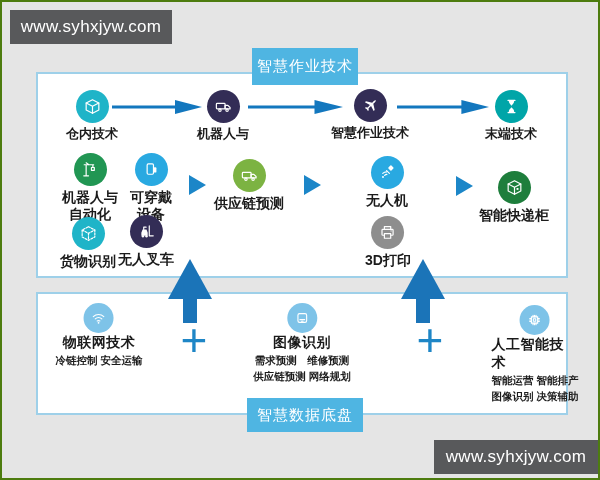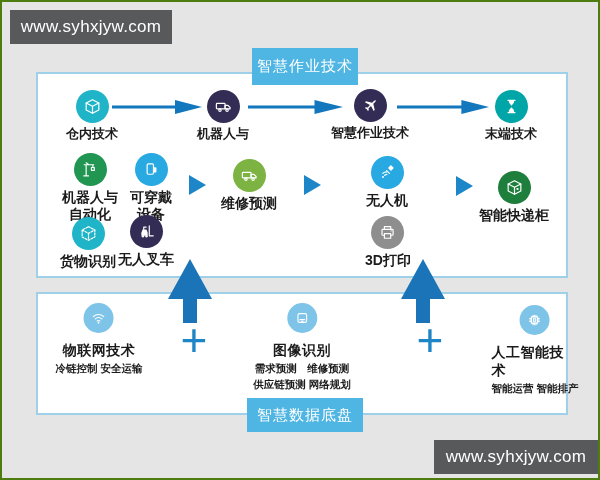--- a/index.html
+++ b/index.html
@@ -47,21 +47,21 @@
   #sa1{left:187px;top:173px;} #sa2{left:302px;top:173px;} #sa3{left:454px;top:174px;}
 
   .bigarrow-head{position:absolute;width:0;height:0;border-left:22px solid transparent;
                  border-right:22px solid transparent;border-bottom:40px solid #1b74b8;z-index:7;}
   .bigarrow-stem{position:absolute;width:14px;height:26px;background:#1b74b8;z-index:7;}
   #ba1-head{left:166px;top:257px;} #ba1-stem{left:181px;top:295px;}
   #ba2-head{left:399px;top:257px;} #ba2-stem{left:414px;top:295px;}
 
   .group{position:absolute;transform:translateX(-50%);display:flex;flex-direction:column;
          align-items:center;z-index:3;}
-  .gtitle{margin-top:9px;font-size:14px;font-weight:bold;color:#1b1b1b;letter-spacing:.5px;}
+  .gtitle{margin-top:1px;font-size:14px;font-weight:bold;color:#1b1b1b;letter-spacing:.5px;}
   .gline{font-size:10.5px;font-weight:bold;color:#1b1b1b;margin-top:2px;white-space:pre;}
 
   .plus{position:absolute;transform:translate(-50%,-50%);color:#1e86c6;font-size:46px;
         font-weight:400;z-index:3;line-height:1;}
   #plus1{left:192px;top:338px;} #plus2{left:428px;top:338px;}
 </style>
 </head>
 <body>
 
 <div id="stage">
@@ -168,21 +168,21 @@
 
   <div class="node" style="left:247px;top:157px">
     <div class="circle bg-olive">
       <svg class="ic" viewBox="0 0 24 24">
           <rect x="3" y="8" width="11" height="7" rx="1"></rect>
           <path d="M14 10.5h3.5l2.8 2.8V15H14z"></path>
           <circle cx="7.5" cy="16.6" r="1.5"></circle>
           <circle cx="16.5" cy="16.6" r="1.5"></circle>
         </svg>
     </div>
-    <div class="nlabel s2">维修预测</div>
+    <div class="nlabel s2">供应链预测</div>
   </div>
 
   <div id="sa2" class="tri-right"></div>
 
   <div class="node" style="left:385px;top:154px">
     <div class="circle bg-bblue">
       <svg class="ic" viewBox="0 0 24 24">
           <rect x="13.6" y="3.6" width="5.4" height="5.4" rx="1" transform="rotate(45 16.3 6.3)" fill="#fff" stroke="none"></rect>
           <path d="M10.8 9.6l3.6 3.6"></path>
           <path d="M6 13.2a7 7 0 0 1 4.8-2M8.4 15.6a4 4 0 0 1 2.8-1.2"></path>
@@ -274,19 +274,20 @@
   <div class="group" style="left:533px;top:303px">
     <div class="circle small bg-lblue">
       <svg class="ic" viewBox="0 0 24 24" stroke-width="1.3">
           <rect x="7.8" y="7.8" width="8.4" height="8.4"></rect>
           <rect x="10.4" y="10.4" width="3.2" height="3.2"></rect>
           <path d="M10 7.8V5.6M12 7.8V5.6M14 7.8V5.6M10 18.4v-2.2M12 18.4v-2.2M14 18.4v-2.2M7.8 10H5.6M7.8 12H5.6M7.8 14H5.6M18.4 10h-2.2M18.4 12h-2.2M18.4 14h-2.2"></path>
         </svg>
     </div>
     <div class="gtitle">人工智能技术</div>
     <div class="gline">智能运营 智能排产</div>
+    <div class="gline">图像识别 决策辅助</div>
   </div>
 
   <div id="wm-bottom" class="watermark">
     <span>www.syhxjyw.com</span>
   </div>
 
 </div>
 
 </body></html>

